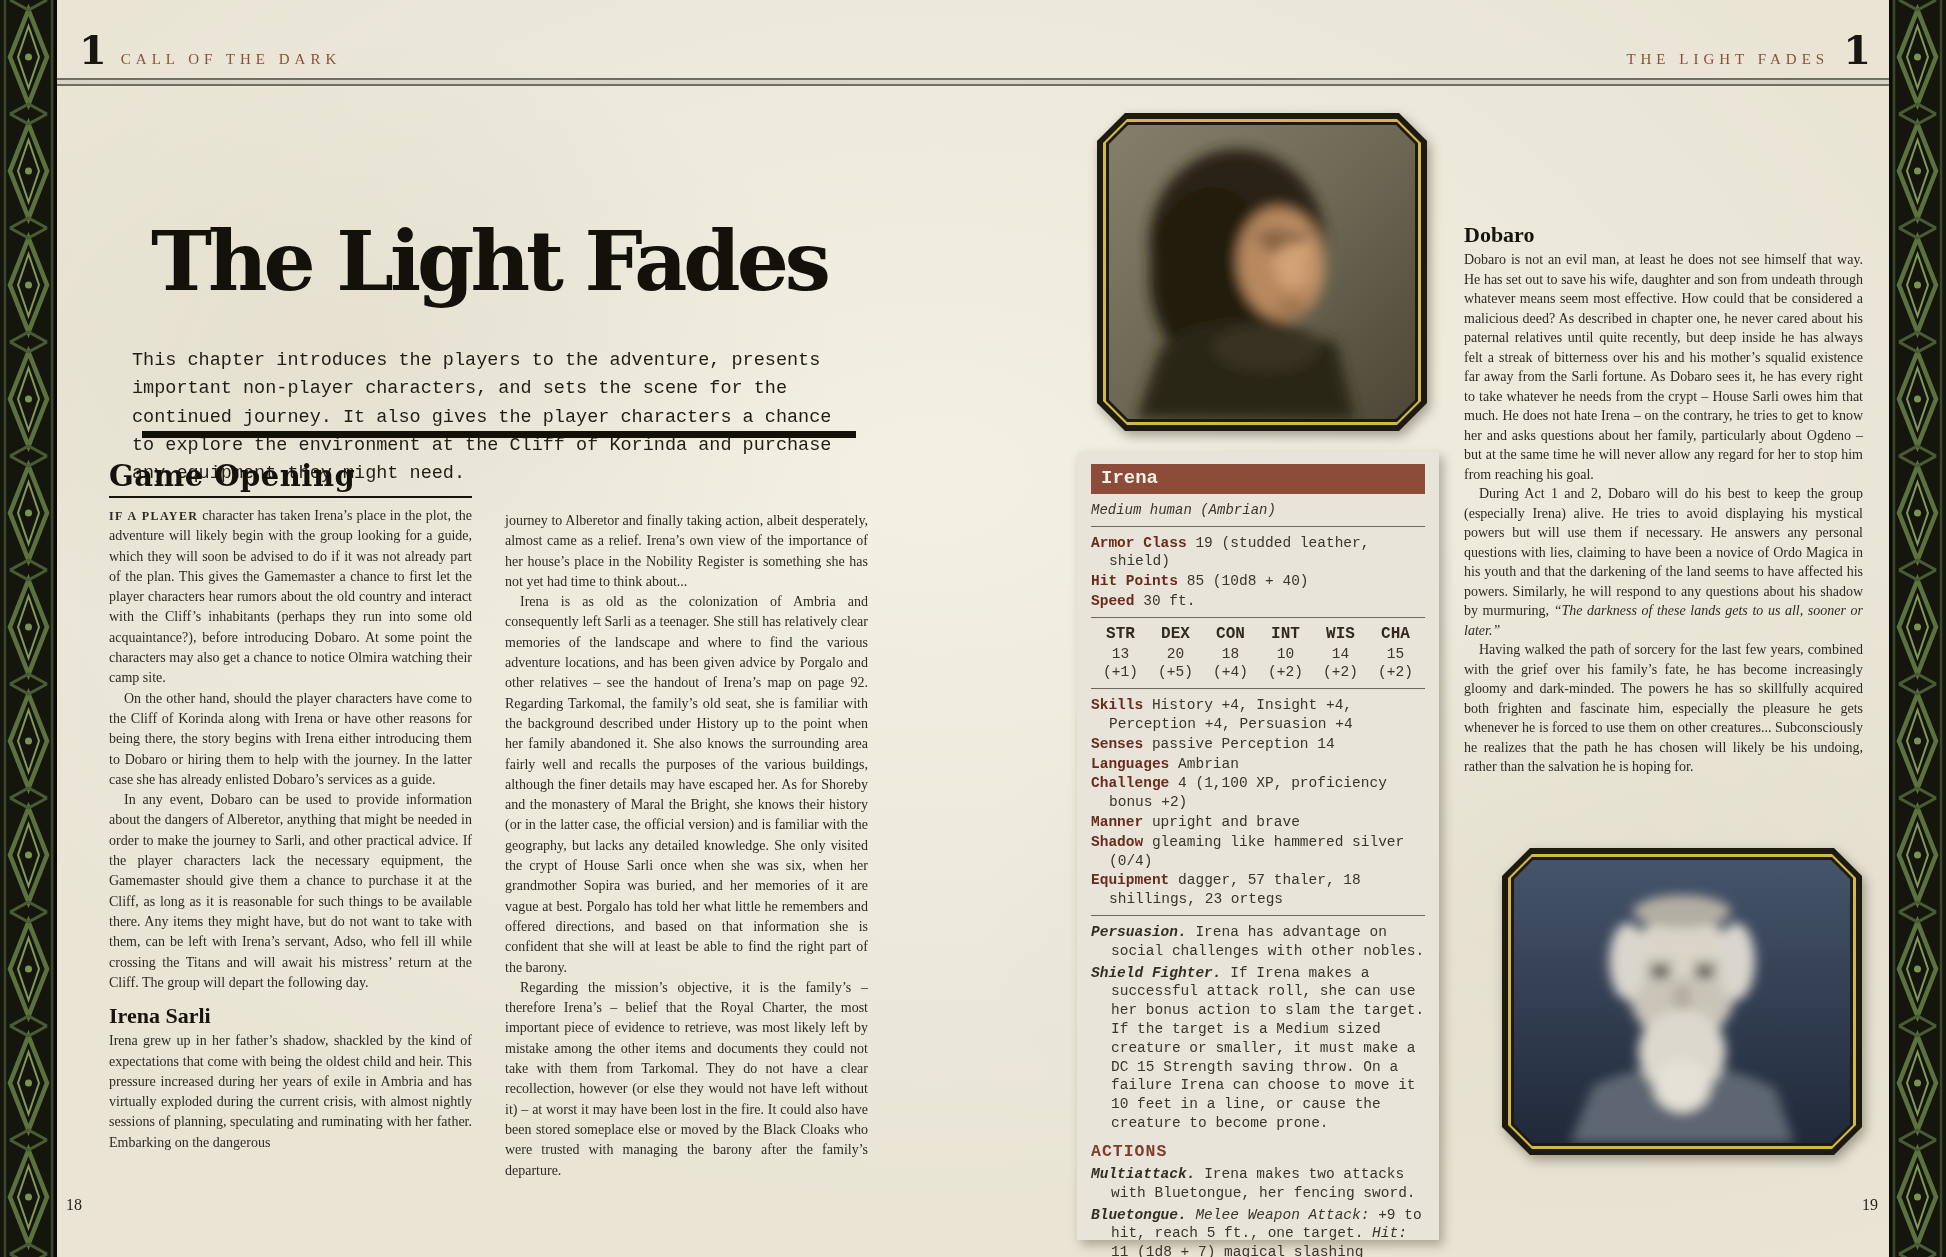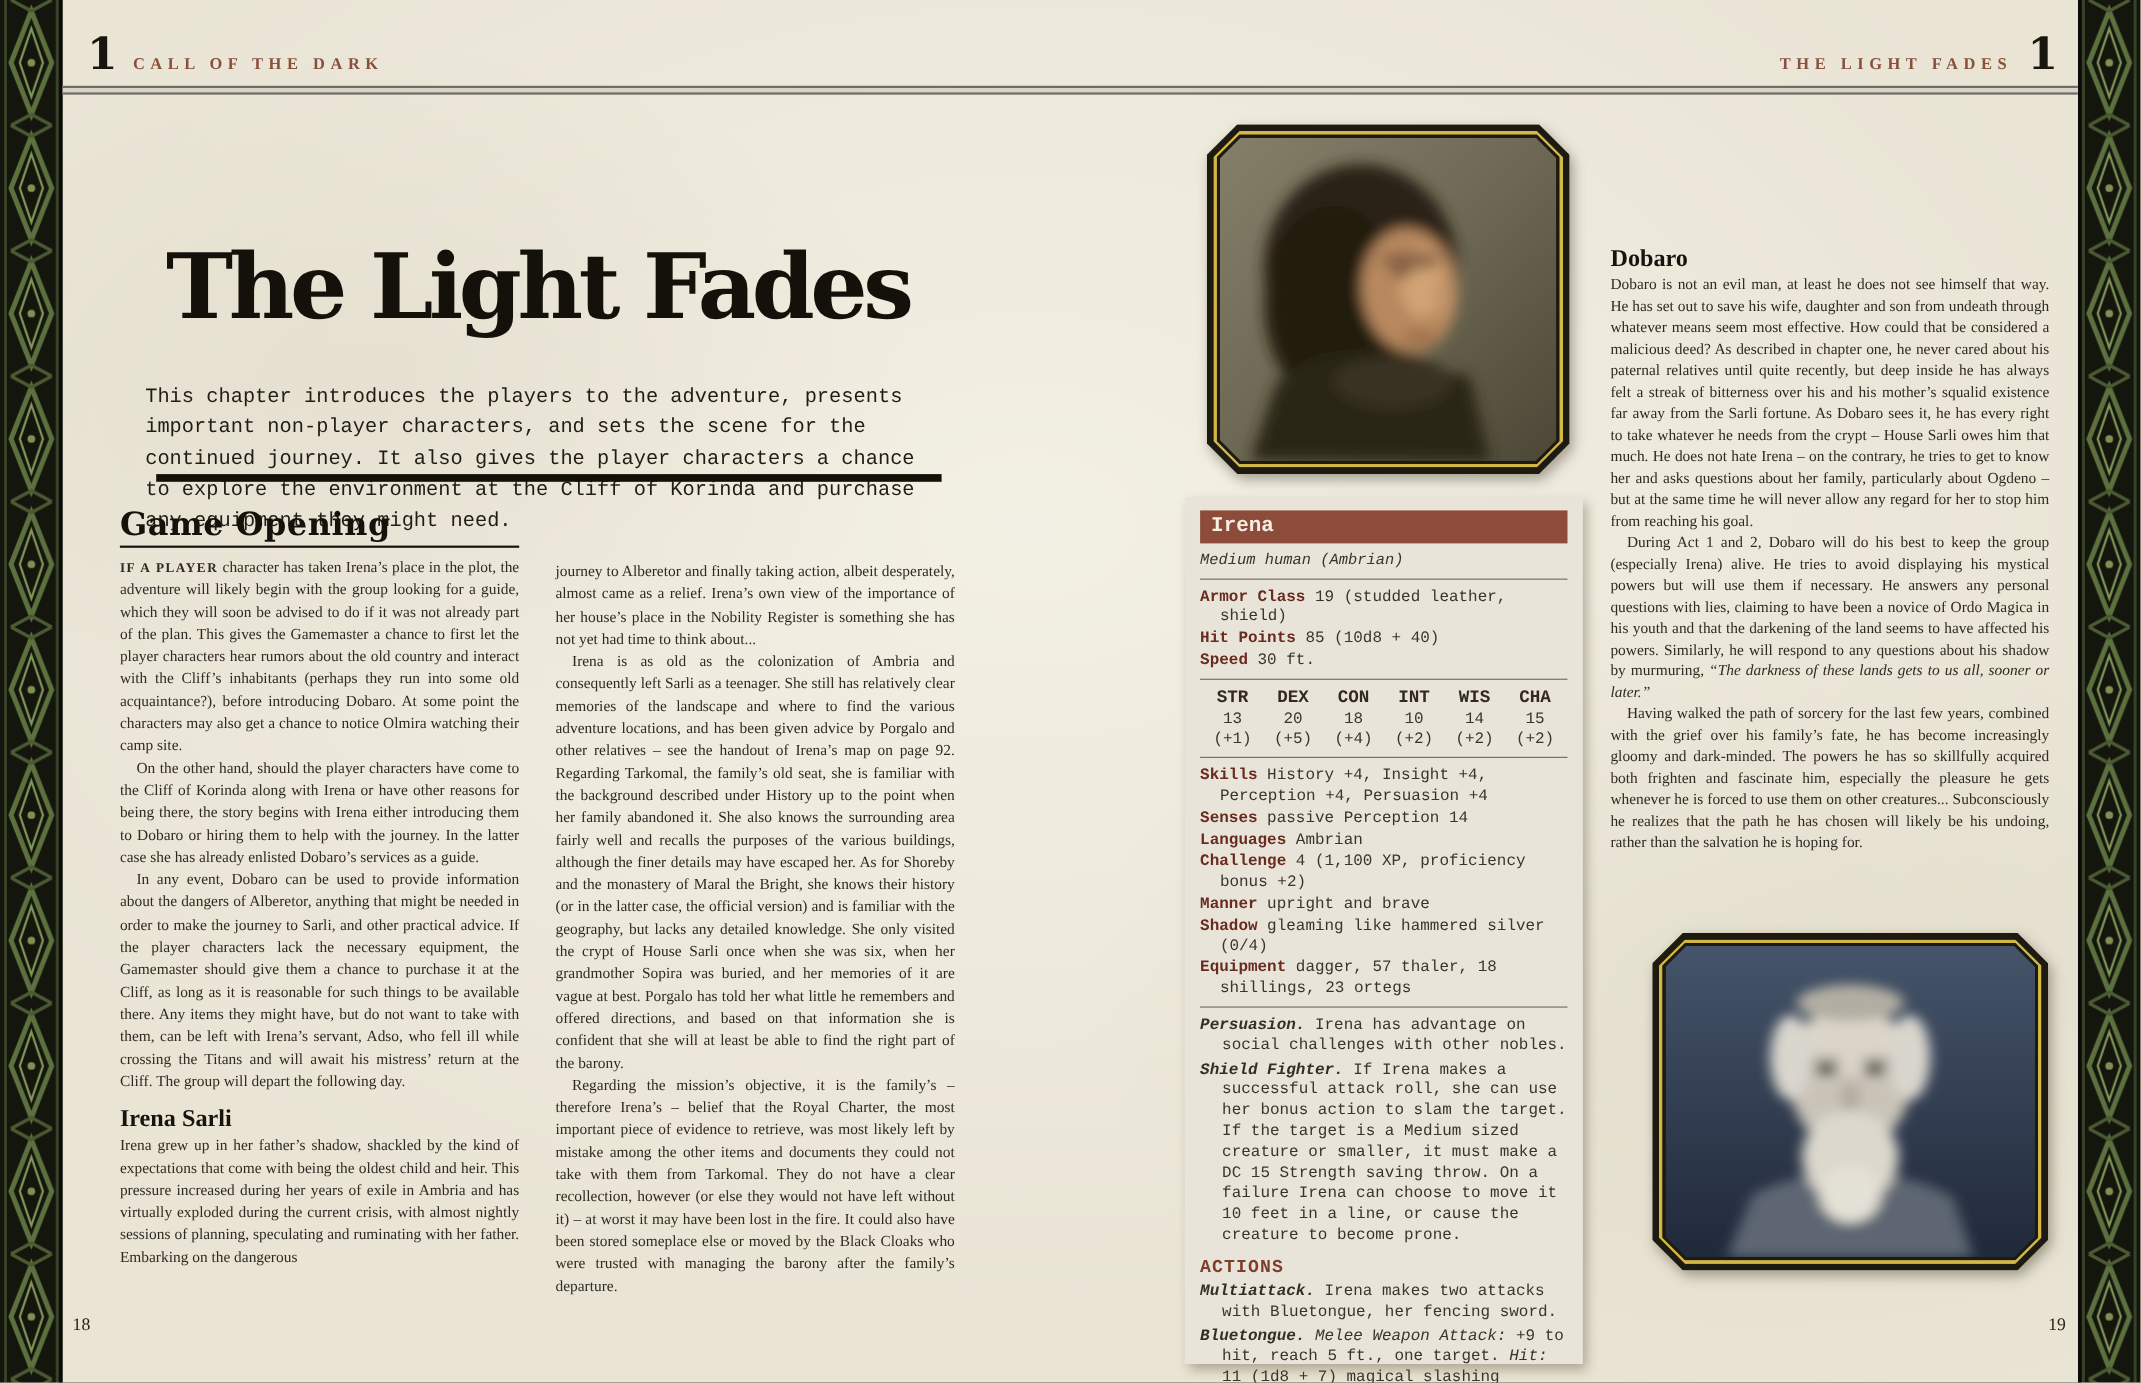--- a/index.html
+++ b/index.html
@@ -15,21 +15,21 @@
   
   .edge{position:absolute;top:0;height:1257px;width:57px;}
   .edge-left{left:0;}
   .edge-right{right:0;}
   
   .running-head{position:absolute;left:57px;right:57px;top:0;height:76px;
     display:flex;justify-content:space-between;align-items:flex-end;
     padding:0 18px 8px 22px;box-sizing:border-box;}
   .rh-group{display:flex;align-items:baseline;gap:14px;}
   .rh-num{font-family:"DejaVu Serif",serif;font-weight:700;font-size:40px;line-height:.8;color:#191610;}
-  .rh-title{font-family:"Liberation Serif",serif;font-weight:700;font-size:15px;
+  .rh-title{font-family:"Liberation Serif",serif;font-weight:400;font-size:15px;
     letter-spacing:5px;color:#8a4f3d;}
   .head-rule{position:absolute;left:57px;right:57px;top:78px;height:4px;
     border-top:2px solid #6f6d65;border-bottom:2px solid #6f6d65;background:#d9d4c5;}
   
   .chapter-title{position:absolute;left:118px;width:742px;top:218px;margin:0;
     text-align:center;font-family:"DejaVu Serif",serif;font-weight:700;
     font-size:82px;line-height:1.05;letter-spacing:-4px;color:#14110b;}
   .intro{position:absolute;left:132px;width:724px;top:347px;margin:0;
     text-align:left;font-size:18.5px;line-height:1.53;color:#211d16;font-family:Liberation Mono, monospace;}
   .intro-rule{position:absolute;left:142px;top:431px;width:714px;height:7px;background:#131008;}

